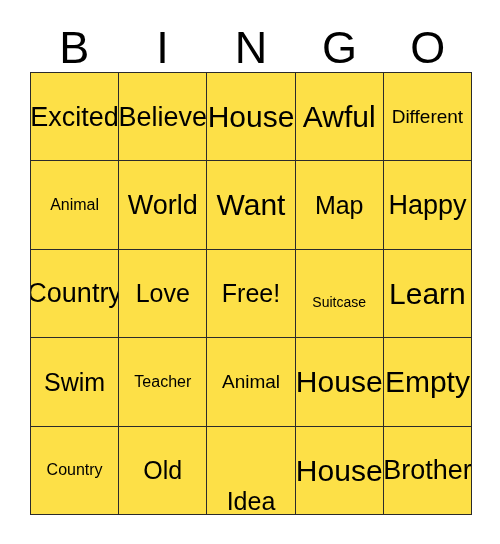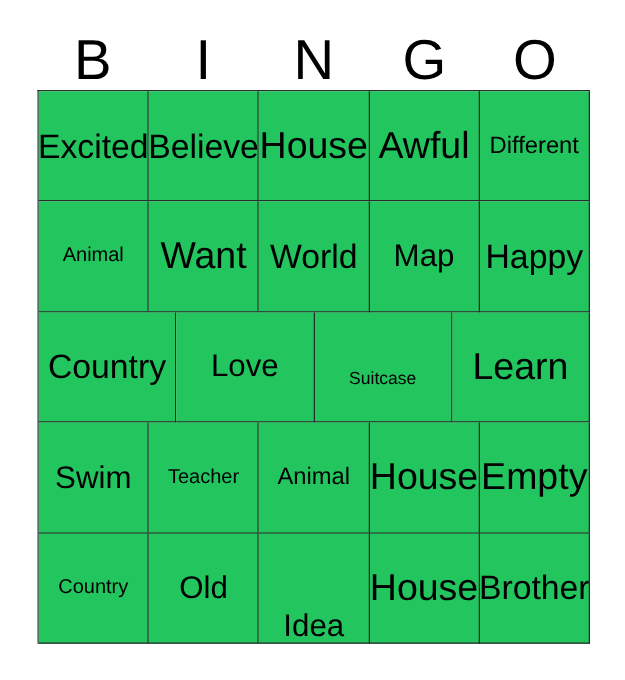--- a/index.html
+++ b/index.html
@@ -66,21 +66,21 @@
   }
   .grid-cell {
     flex: 1 1 0;
     box-sizing: border-box;
     border-right: 1.5px solid #2b2b2b;
     border-bottom: 1.5px solid #2b2b2b;
     display: flex;
     align-items: center;
     justify-content: center;
     overflow: hidden;
-    background: #22c55e;
+    background: #fde047;
   }
   .cell-text {
     display: block;
     text-align: center;
     line-height: 1.05;
     white-space: nowrap;
     color: #000000;
     font-weight: 400;
   }
 
@@ -133,39 +133,42 @@
       <div class="grid-cell" style="border-right-color: rgb(43, 43, 43); border-bottom-color: rgb(43, 43, 43);">
         <span class="cell-text s-sm" data-size="grid.rows.0.cells.4.size">Different</span>
       </div>
     </div>
 
     <div class="grid-row">
       <div class="grid-cell" style="border-right-color: rgb(43, 43, 43); border-bottom-color: rgb(43, 43, 43);">
         <span class="cell-text s-md" data-size="grid.rows.1.cells.0.size">Animal</span>
       </div>
       <div class="grid-cell" style="border-right-color: rgb(43, 43, 43); border-bottom-color: rgb(43, 43, 43);">
+        <span class="cell-text s-lg" data-size="grid.rows.1.cells.2.size">World</span>
+      </div>
+      <div class="grid-cell" style="border-right-color: rgb(43, 43, 43); border-bottom-color: rgb(43, 43, 43);">
         <span class="cell-text s-xl" data-size="grid.rows.1.cells.1.size">Want</span>
       </div>
       <div class="grid-cell" style="border-right-color: rgb(43, 43, 43); border-bottom-color: rgb(43, 43, 43);">
-        <span class="cell-text s-lg" data-size="grid.rows.1.cells.2.size">World</span>
-      </div>
-      <div class="grid-cell" style="border-right-color: rgb(43, 43, 43); border-bottom-color: rgb(43, 43, 43);">
         <span class="cell-text s-xxl" data-size="grid.rows.1.cells.3.size">Map</span>
       </div>
       <div class="grid-cell" style="border-right-color: rgb(43, 43, 43); border-bottom-color: rgb(43, 43, 43);">
         <span class="cell-text s-lg" data-size="grid.rows.1.cells.4.size">Happy</span>
       </div>
     </div>
 
     <div class="grid-row">
       <div class="grid-cell" style="border-right-color: rgb(43, 43, 43); border-bottom-color: rgb(43, 43, 43);">
         <span class="cell-text s-lg" data-size="grid.rows.2.cells.0.size">Country</span>
       </div>
       <div class="grid-cell" style="border-right-color: rgb(43, 43, 43); border-bottom-color: rgb(43, 43, 43);">
         <span class="cell-text s-xxl" data-size="grid.rows.2.cells.1.size">Love</span>
+      </div>
+      <div class="grid-cell" style="border-right-color: rgb(43, 43, 43); border-bottom-color: rgb(43, 43, 43);">
+        <span class="cell-text s-xxl" data-size="grid.rows.2.cells.2.size">Free!</span>
       </div>
       <div class="grid-cell" style="border-right-color: rgb(43, 43, 43); border-bottom-color: rgb(43, 43, 43);">
         <span class="cell-text s-xs" data-size="grid.rows.2.cells.3.size">Suitcase</span>
       </div>
       <div class="grid-cell" style="border-right-color: rgb(43, 43, 43); border-bottom-color: rgb(43, 43, 43);">
         <span class="cell-text s-xl" data-size="grid.rows.2.cells.4.size">Learn</span>
       </div>
     </div>
 
     <div class="grid-row">

